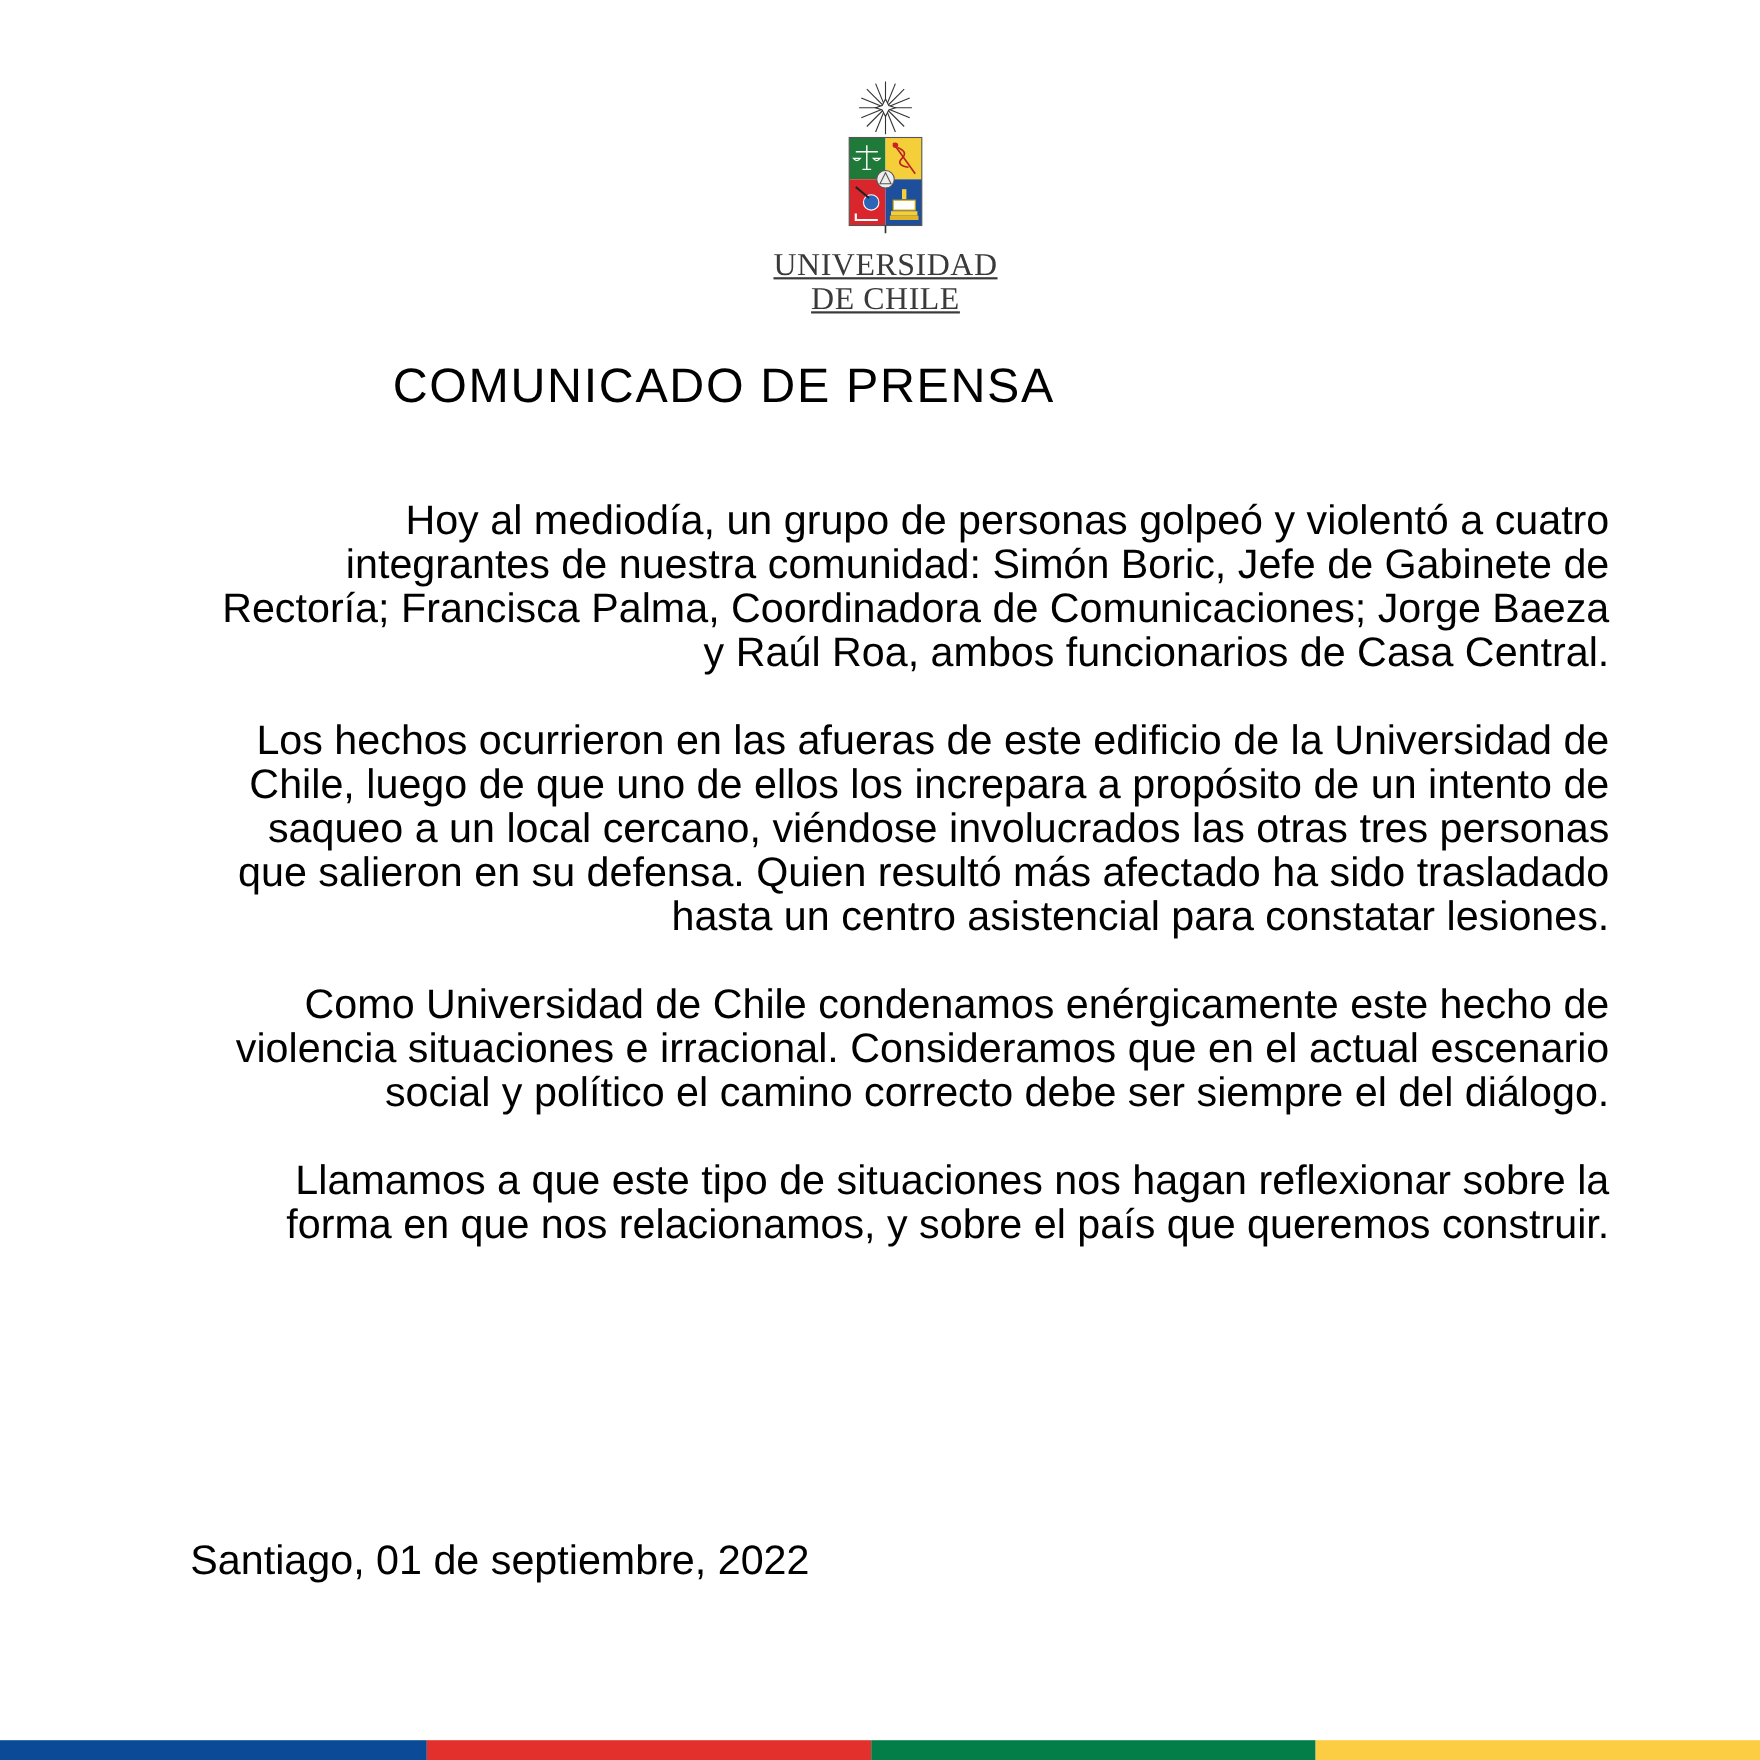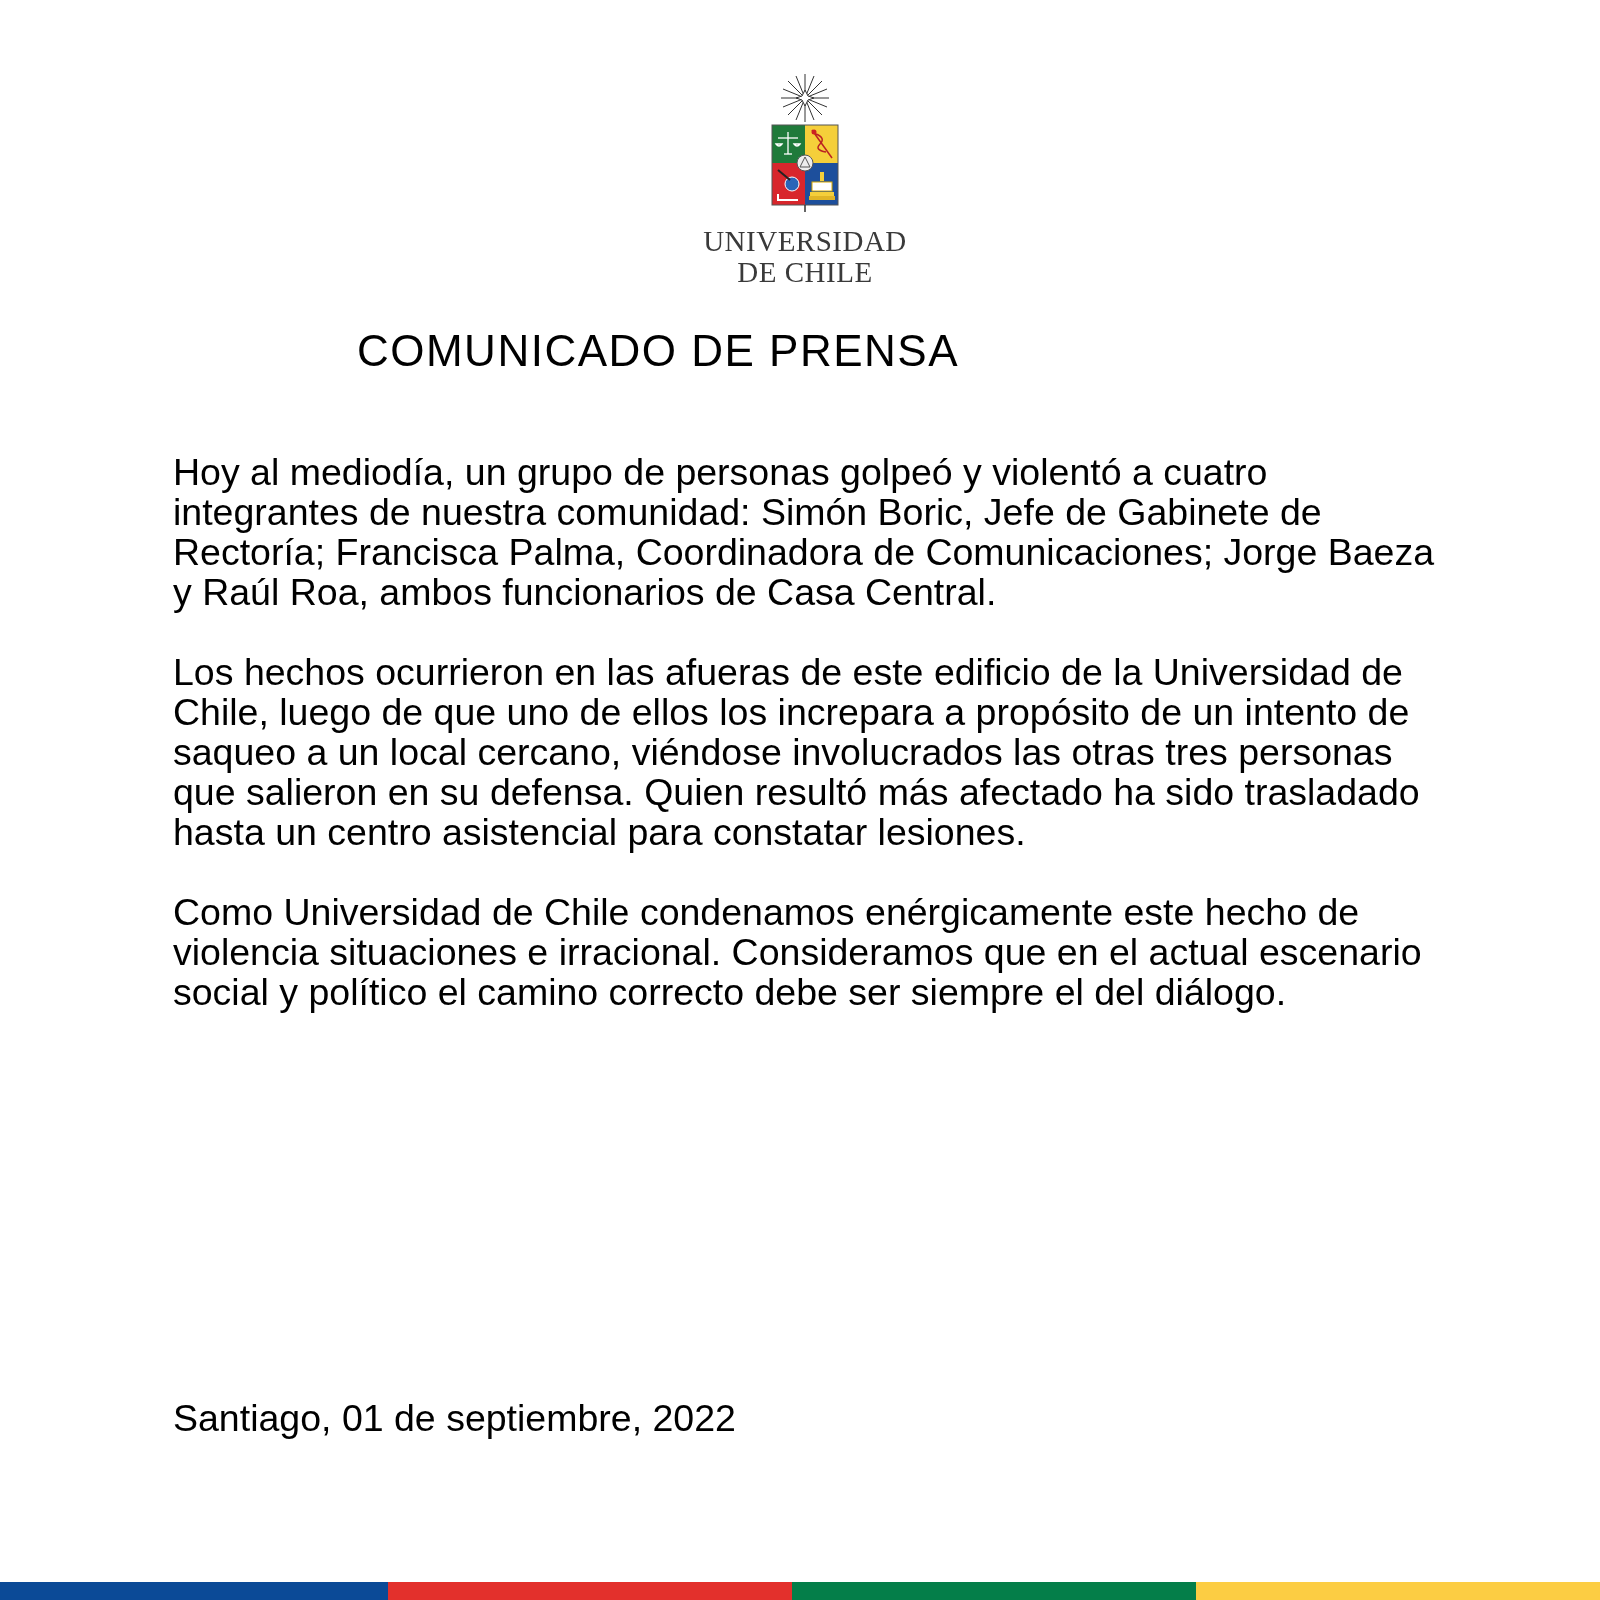--- a/index.html
+++ b/index.html
@@ -10,32 +10,33 @@
     .logo {
       position: absolute; left: 700px; top: 72px; width: 210px; height: 220px;
       text-align: center;
     }
     .crest { position: absolute; left: 68px; top: 0; width: 74px; height: 150px; }
     .wordmark {
       position: absolute; left: 0; top: 154px; width: 210px;
       font-family: "Liberation Serif", "DejaVu Serif", serif;
       font-size: 29px; line-height: 31px; color: #3a3a3a; letter-spacing: 0.5px;
       text-align: center;
+      text-decoration: underline;
     }
     .wordmark span { display: block; }
     .title {
       position: absolute; left: 0; width: 1316px; top: 326px;
       text-align: center; font-size: 44px; font-weight: 400; letter-spacing: 1.5px;
       margin: 0; line-height: 50px;
     }
     .body {
       position: absolute; left: 173px; top: 452px; width: 1290px;
       font-size: 37.5px; line-height: 40px; font-weight: 500;
     }
-    .body p { margin: 0 0 40px 0; }
+    .body p { margin: 0 0 40px 0; text-align: right; }
     .signature {
       position: absolute; left: 173px; top: 1398px;
       font-size: 37.5px; line-height: 40px; font-weight: 500; margin: 0;
     }
     .color-bar {
       position: absolute; left: 0; bottom: 0; width: 1600px; height: 18px;
       display: flex;
     }
     .color-bar div { height: 100%; }
   </style>
@@ -95,20 +96,21 @@
     <span>DE CHILE</span>
   </div>
 </div>
 
 <h1 class="title">COMUNICADO DE PRENSA</h1>
 
 <div class="body">
   <p>Hoy al mediodía, un grupo de personas golpeó y violentó a cuatro integrantes de nuestra comunidad: Simón Boric, Jefe de Gabinete de Rectoría; Francisca Palma, Coordinadora de Comunicaciones; Jorge Baeza y Raúl Roa, ambos funcionarios de Casa Central.</p>
   <p>Los hechos ocurrieron en las afueras de este edificio de la Universidad de Chile, luego de que uno de ellos los increpara a propósito de un intento de saqueo a un local cercano, viéndose involucrados las otras tres personas que salieron en su defensa. Quien resultó más afectado ha sido trasladado hasta un centro asistencial para constatar lesiones.</p>
   <p>Como Universidad de Chile condenamos enérgicamente este hecho de violencia situaciones e irracional. Consideramos que en el actual escenario social y político el camino correcto debe ser siempre el del diálogo.</p>
+  <p>Llamamos a que este tipo de situaciones nos hagan reflexionar sobre la forma en que nos relacionamos, y sobre el país que queremos construir.</p>
 </div>
 
 <p class="signature">Santiago, 01 de septiembre, 2022</p>
 
 <div class="color-bar">
   <div style="width:388px;background:#0b4a97;"></div>
   <div style="width:404px;background:#e3302c;"></div>
   <div style="width:404px;background:#047e49;"></div>
   <div style="width:404px;background:#fccd43;"></div>
 </div>

